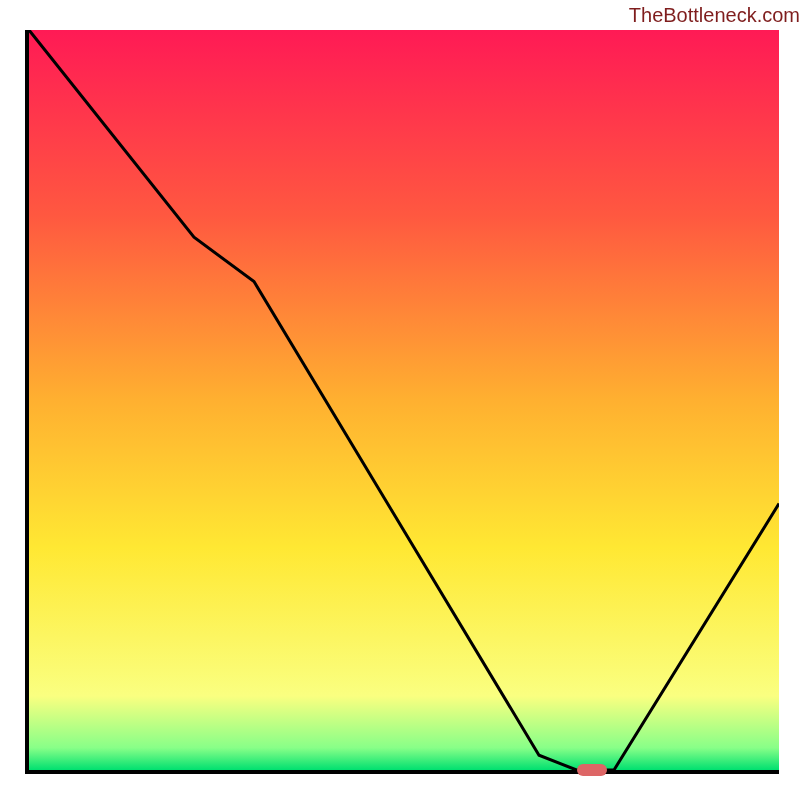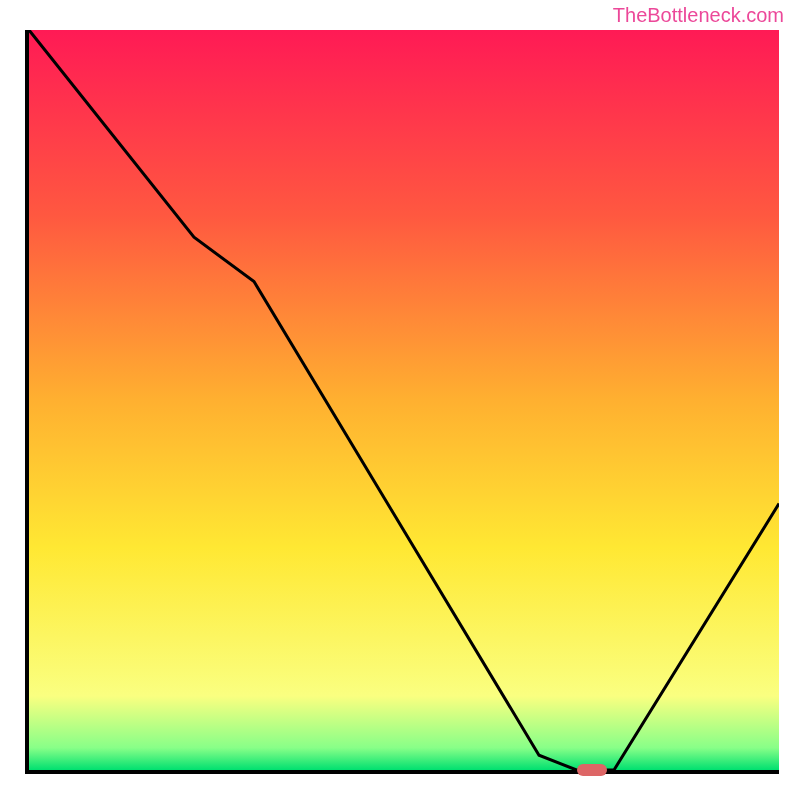--- a/index.html
+++ b/index.html
@@ -11,22 +11,22 @@
     font-family: Arial, sans-serif;
   }
   .container {
     position: relative;
     width: 800px;
     height: 800px;
   }
   .watermark {
     position: absolute;
     top: 4px;
-    right: 16px;
-    color: #ec4899;
+    right: 0;
+    color: #7f1d1d;
     font-size: 20px;
     font-weight: 500;
     z-index: 10;
   }
   .plot-area {
     position: absolute;
     top: 30px;
     left: 25px;
     width: 750px;
     height: 740px;

